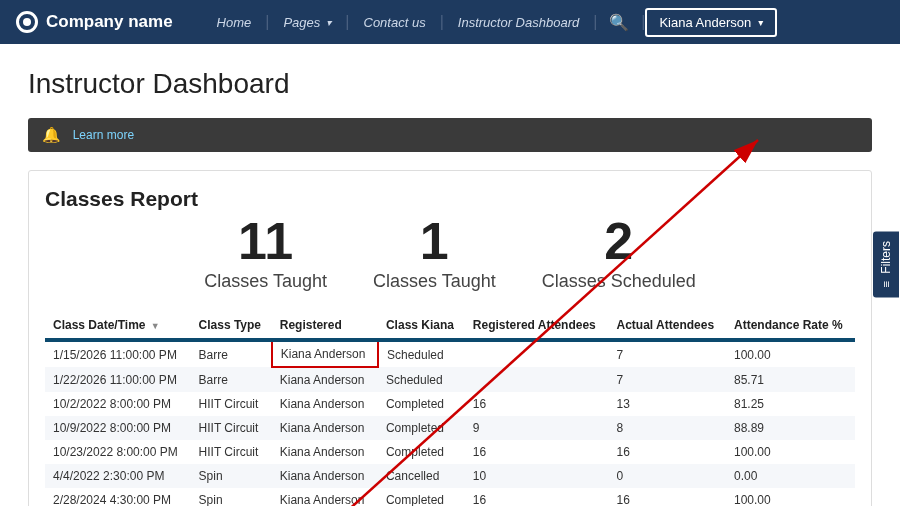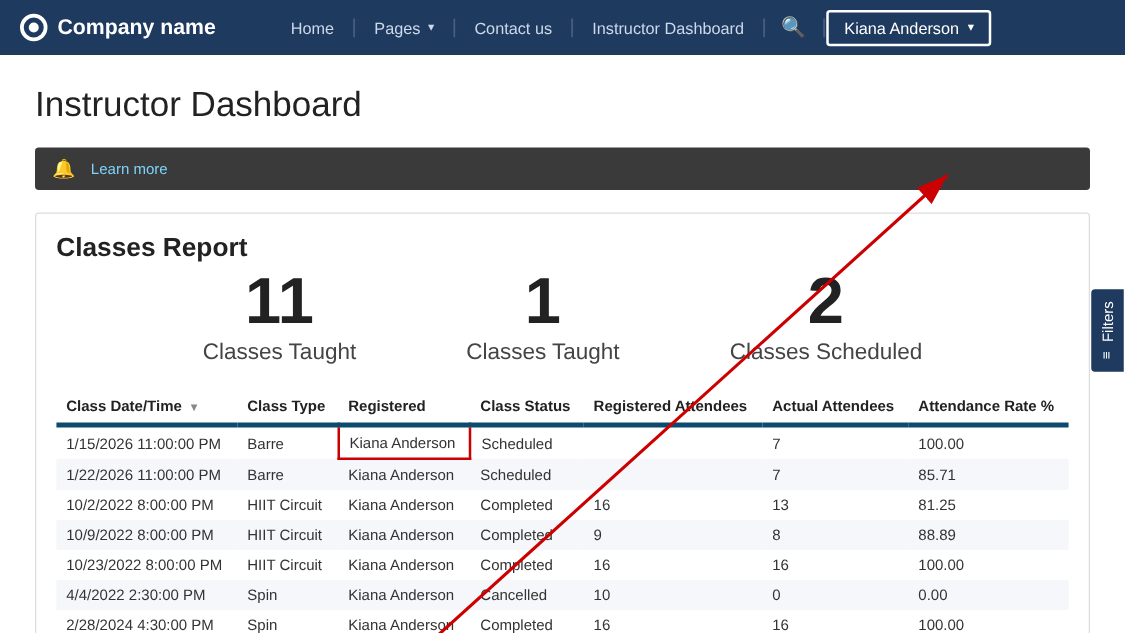--- a/index.html
+++ b/index.html
@@ -6,42 +6,42 @@
     body { font-family: Arial, sans-serif; font-size: 13px; background: #fff; width: 900px; overflow-x: hidden; }
 
     
     nav {
       background: #1e3a5f;
       color: #fff;
       display: flex;
       align-items: center;
       padding: 0 16px;
       height: 44px;
-      gap: 16px;
+      gap: 0;
     }
     .nav-logo {
       display: flex; align-items: center; gap: 8px;
       font-size: 17px; font-weight: bold; color: #fff;
       margin-right: 30px;
     }
     .nav-logo-icon {
       width: 22px; height: 22px; border-radius: 50%;
       border: 3px solid #fff;
       display: flex; align-items: center; justify-content: center;
     }
     .nav-logo-inner {
       width: 8px; height: 8px; border-radius: 50%; background: #fff;
     }
     .nav-links {
       display: flex; align-items: center; flex: 1; gap: 0;
     }
     .nav-link {
       color: #cdd8e8; font-size: 13px; padding: 0 14px; cursor: pointer;
       text-decoration: none; border: none; background: none;
-      display: flex; align-items: center; gap: 4px;
+      display: flex; align-items: center; gap: 4px; font-style: italic;
     }
     .nav-sep { color: #4a6080; font-size: 16px; }
     .nav-search {
       color: #cdd8e8; font-size: 16px; padding: 0 12px; cursor: pointer;
     }
     .nav-user {
       background: transparent;
       border: 2px solid #fff;
       color: #fff; font-size: 13px;
       padding: 5px 12px; border-radius: 3px; cursor: pointer;
@@ -65,21 +65,21 @@
     
     .report-section {
       border: 1px solid #ddd; border-radius: 3px; padding: 16px;
       position: relative;
     }
     .report-title { font-size: 21px; font-weight: bold; color: #222; margin-bottom: 4px; }
 
     
     .stats-row {
       display: flex; align-items: flex-end; justify-content: center;
-      gap: 88px; margin-bottom: 20px; padding: 0 20px;
+      gap: 46px; margin-bottom: 20px; padding: 0 20px;
     }
     .stat-block { text-align: center; }
     .stat-number { font-size: 52px; font-weight: bold; color: #222; line-height: 1; }
     .stat-label { font-size: 18px; color: #444; margin-top: 4px; }
 
     
     .table-wrapper { overflow-x: auto; }
     table { width: 100%; border-collapse: collapse; font-size: 12px; }
     thead tr { border-bottom: 4px solid #0c4a6e; }
     th { padding: 6px 8px; text-align: left; font-weight: bold; color: #222; white-space: nowrap; cursor: pointer; }
@@ -165,21 +165,21 @@
         </div>
       </div>
 
       <div class="table-wrapper">
         <table>
           <thead>
             <tr>
               <th>Class Date/Time <span class="sort-arrow">▼</span></th>
               <th>Class Type</th>
               <th>Registered</th>
-              <th>Class Status</th>
+              <th>Class Kiana</th>
               <th>Registered Attendees</th>
               <th>Actual Attendees</th>
               <th>Attendance Rate %</th>
             </tr>
           </thead>
           <tbody id="table-body">
           <tr>
                 <td>1/15/2026 11:00:00 PM</td>
                 <td>Barre</td>
                 <td class="highlight-cell">Kiana Anderson</td>

